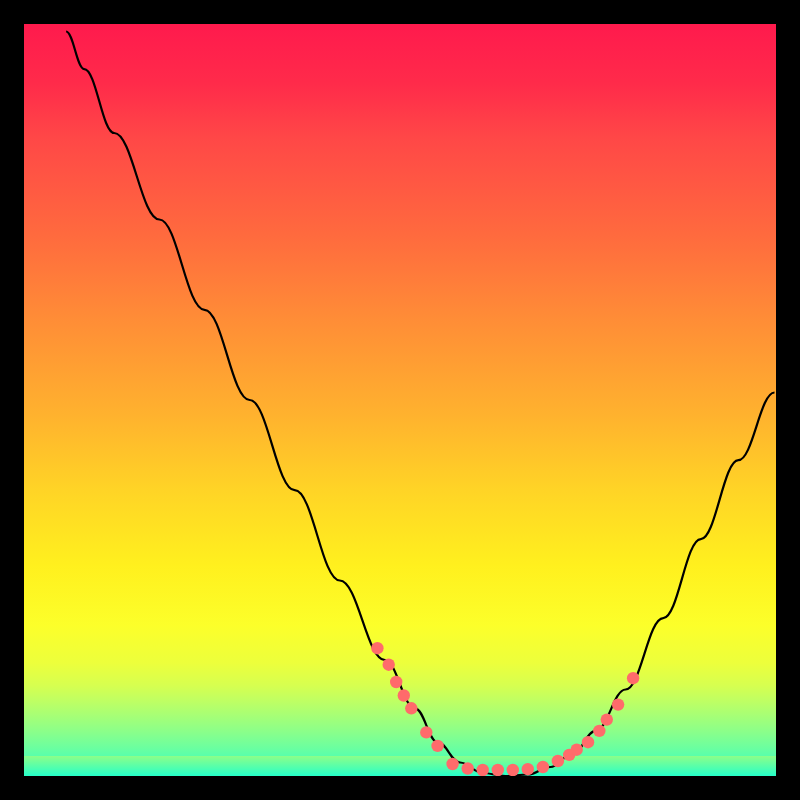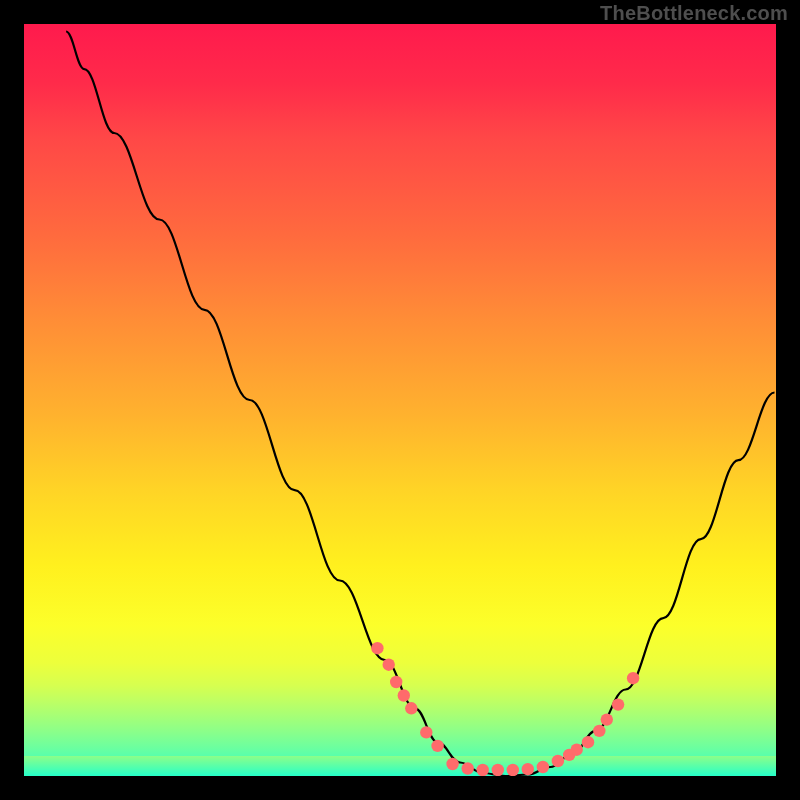--- a/index.html
+++ b/index.html
@@ -112,14 +112,13 @@
         <circle cx="545.2" cy="730.9" r="6.2" class="dot" fill="#ff6b6b"></circle>
         <circle cx="552.7" cy="725.7" r="6.2" class="dot" fill="#ff6b6b"></circle>
         <circle cx="564.0" cy="718.2" r="6.2" class="dot" fill="#ff6b6b"></circle>
         <circle cx="575.3" cy="706.9" r="6.2" class="dot" fill="#ff6b6b"></circle>
         <circle cx="582.8" cy="695.6" r="6.2" class="dot" fill="#ff6b6b"></circle>
         <circle cx="594.1" cy="680.6" r="6.2" class="dot" fill="#ff6b6b"></circle>
         <circle cx="609.1" cy="654.2" r="6.2" class="dot" fill="#ff6b6b"></circle>
       </g>
   </svg>
 
-  <div class="watermark">TheBottleneck.com</div>
 </div>
 
 </body></html>

